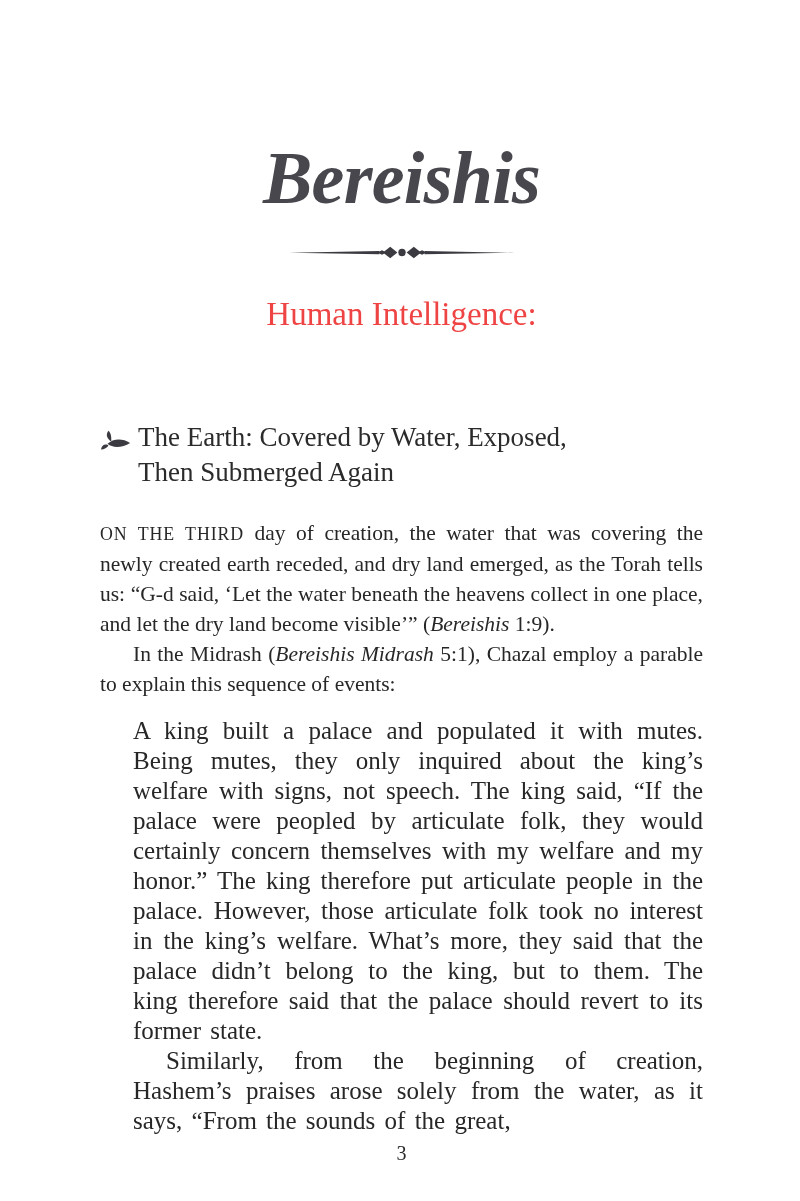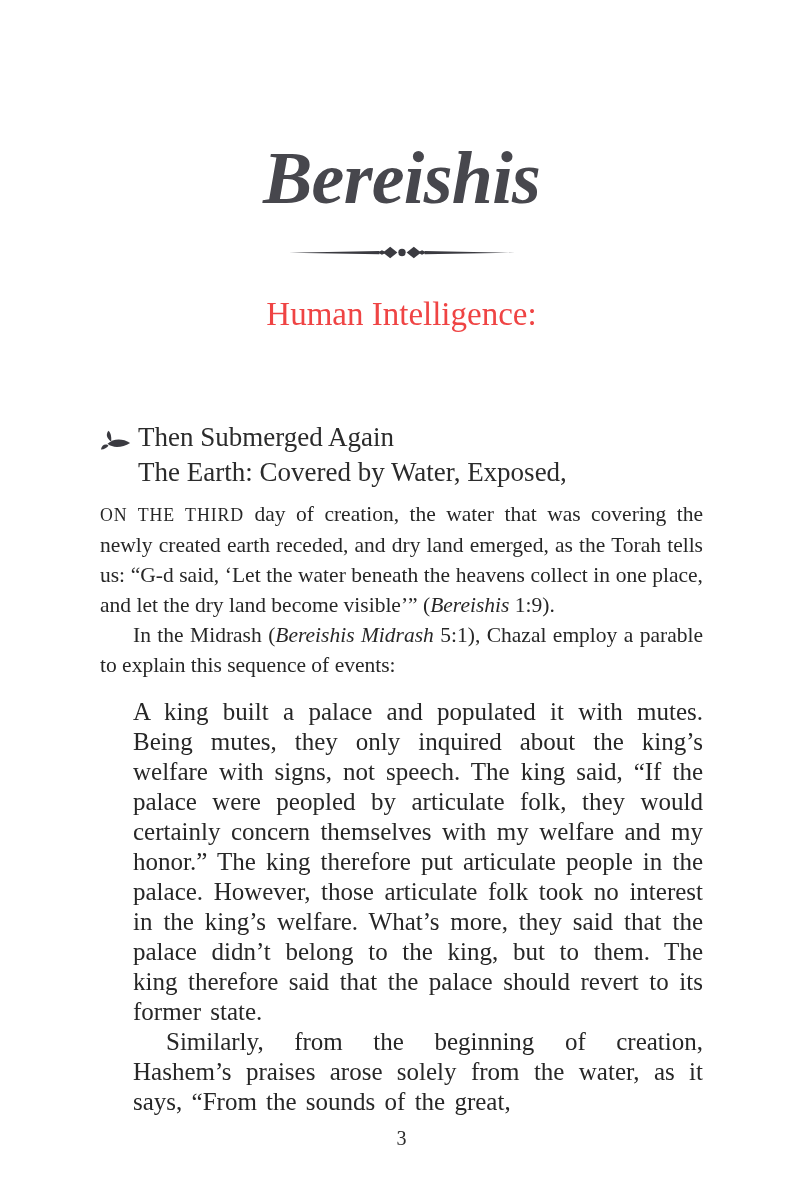--- a/index.html
+++ b/index.html
@@ -11,21 +11,21 @@
     width: 800px;
     height: 1201px;
     overflow: hidden;
     font-family: "Liberation Serif", serif;
     color: #272727;
   }
   .page {
     box-sizing: border-box;
     width: 800px;
     height: 1201px;
-    padding: 0 97px 15px 100px;
+    padding: 0 97px 0 100px;
     display: flex;
     flex-direction: column;
     background: #ffffff;
   }
   .parsha-title {
     margin: 134px 0 0 0;
     text-align: center;
     font-style: italic;
     font-weight: bold;
     font-size: 74px;
@@ -54,21 +54,21 @@
     font-size: 27px;
     line-height: 35px;
     color: #2b2b2b;
   }
   .section-heading .ornament {
     flex: 0 0 38px;
     padding-top: 7px;
   }
   .section-lines span { display: block; }
   .body-text {
-    margin-top: 9px;
+    margin-top: 28px;
     font-size: 21.5px;
     line-height: 30px;
     text-align: justify;
   }
   .body-text p {
     margin: 0;
   }
   .body-text p.indent { text-indent: 33px; }
   .blockquote {
     margin: 17px 0 0 33px;
@@ -118,22 +118,22 @@
 
   <div class="section-heading">
     <span class="ornament">
       <svg width="32" height="24" viewBox="0 0 34 24">
         <path class="orn-fill" d="M8 15 C 14 9, 24 9, 32 14 C 24 19, 14 20, 8 15 Z"></path>
         <path class="orn-fill" d="M11 12 C 7 8, 6 5, 9 1 C 12 4, 12 8, 12 12 Z"></path>
         <path class="orn-fill" d="M8 16 C 4 15, 2 17, 1 21 C 5 21, 7 19, 9 17 Z"></path>
       </svg>
     </span>
     <div class="section-lines">
+      <span>The Earth: Covered by Water, Exposed,</span>
       <span>Then Submerged Again</span>
-      <span>The Earth: Covered by Water, Exposed,</span>
     </div>
   </div>
 
   <div class="body-text">
     <p><span class="run-smallcaps">ON THE THIRD</span><span> day of creation, the water that was covering the newly created earth receded, and dry land emerged, as the Torah tells us: “G-d said, ‘Let the water beneath the heavens collect in one place, and let the dry land become visible’” (</span><span class="run-italic">Bereishis</span><span> 1:9).</span></p>
     <p class="indent"><span>In the Midrash (</span><span class="run-italic">Bereishis Midrash</span><span> 5:1), Chazal employ a parable to explain this sequence of events:</span></p>
   </div>
 
   <div class="blockquote">
     <p><span>A king built a palace and populated it with mutes. Being mutes, they only inquired about the king’s welfare with signs, not speech. The king said, “If the palace were peopled by articulate folk, they would certainly concern themselves with my welfare and my honor.” The king therefore put articulate people in the palace. However, those articulate folk took no interest in the king’s welfare. What’s more, they said that the palace didn’t belong to the king, but to them. The king therefore said that the palace should revert to its former state.</span></p>

